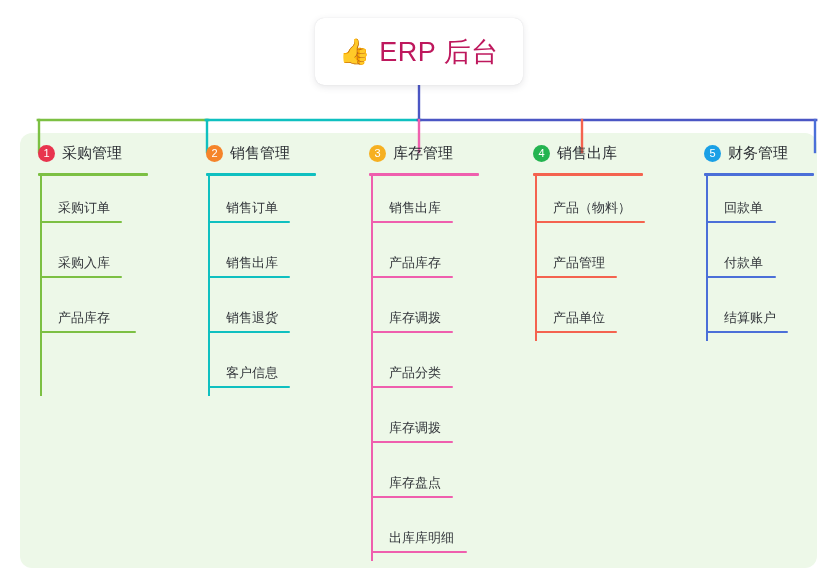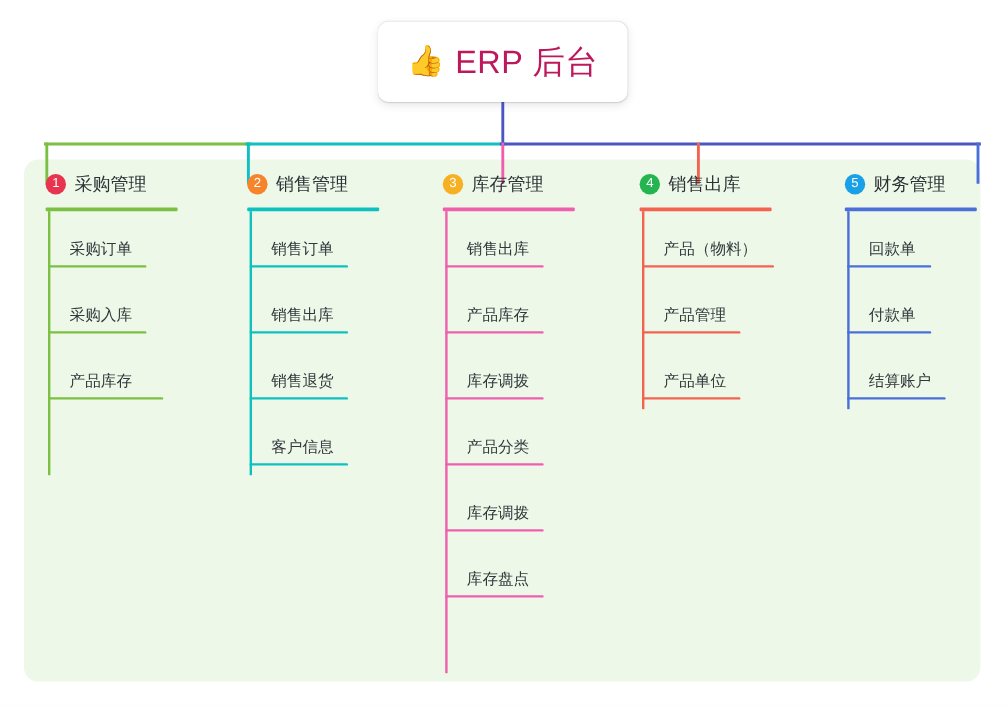--- a/index.html
+++ b/index.html
@@ -244,20 +244,24 @@
             <div class="item-rule" style="background: rgb(239, 95, 174); width: 82px;"></div>
           </div>
           <div class="item">
             <div class="item-label">库存调拨</div>
             <div class="item-rule" style="background: rgb(239, 95, 174); width: 82px;"></div>
           </div>
           <div class="item">
             <div class="item-label">库存盘点</div>
             <div class="item-rule" style="background: rgb(239, 95, 174); width: 82px;"></div>
           </div>
+          <div class="item">
+            <div class="item-label">出库库明细</div>
+            <div class="item-rule" style="background: rgb(239, 95, 174); width: 96px;"></div>
+          </div>
         </div>
       </div>
       <div class="column" style="left: 533px;">
         <div class="col-head">
           <span class="badge" style="background: rgb(36, 180, 80);">4</span>
           <span class="col-title">销售出库</span>
         </div>
         <div class="head-rule" style="background: rgb(244, 99, 79); width: 110px;"></div>
         <div class="branch">
           <div class="spine" style="background: rgb(244, 99, 79); height: 165px;"></div>

